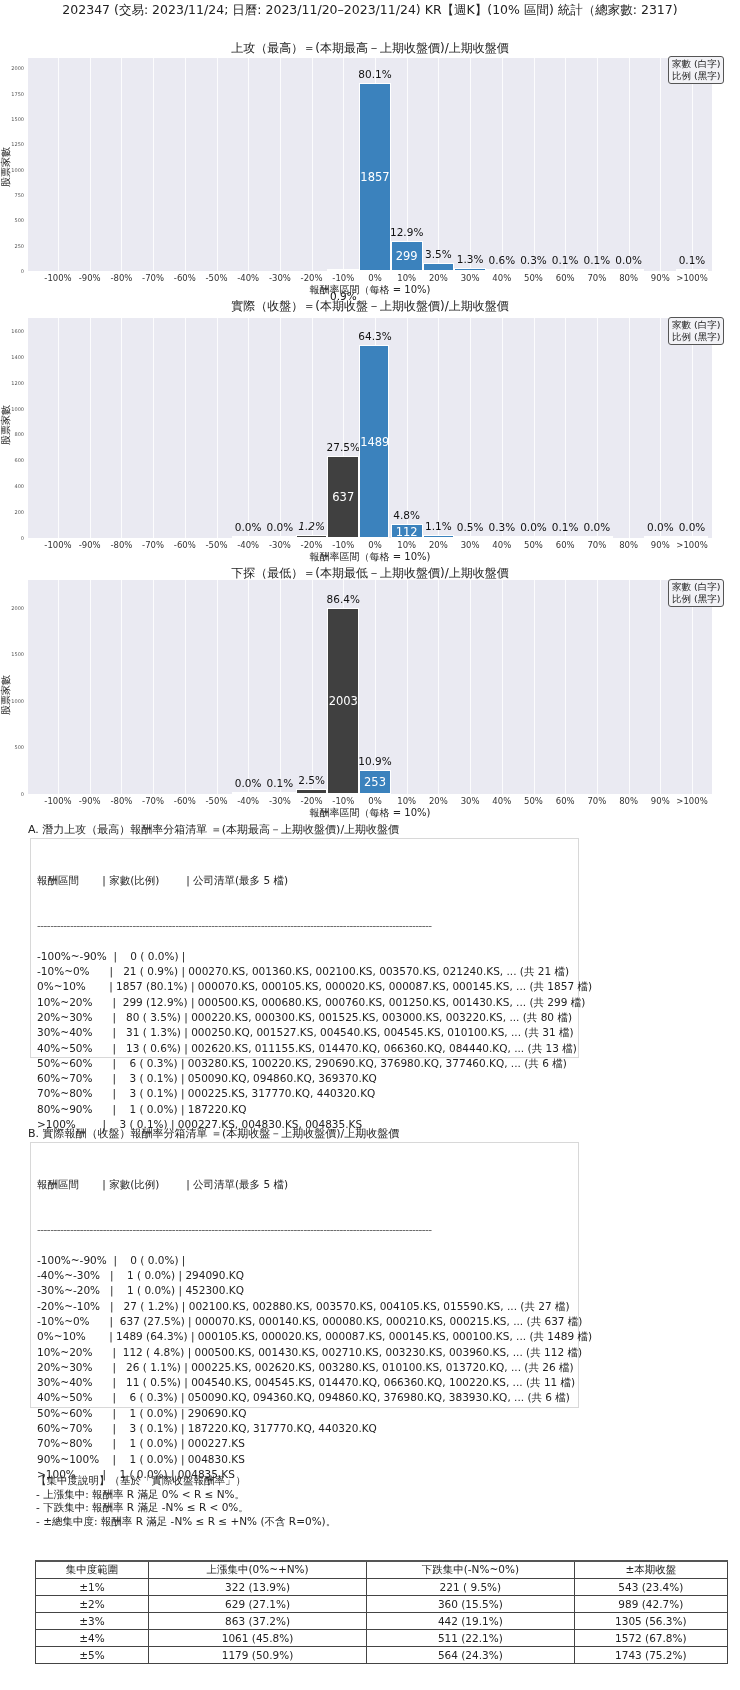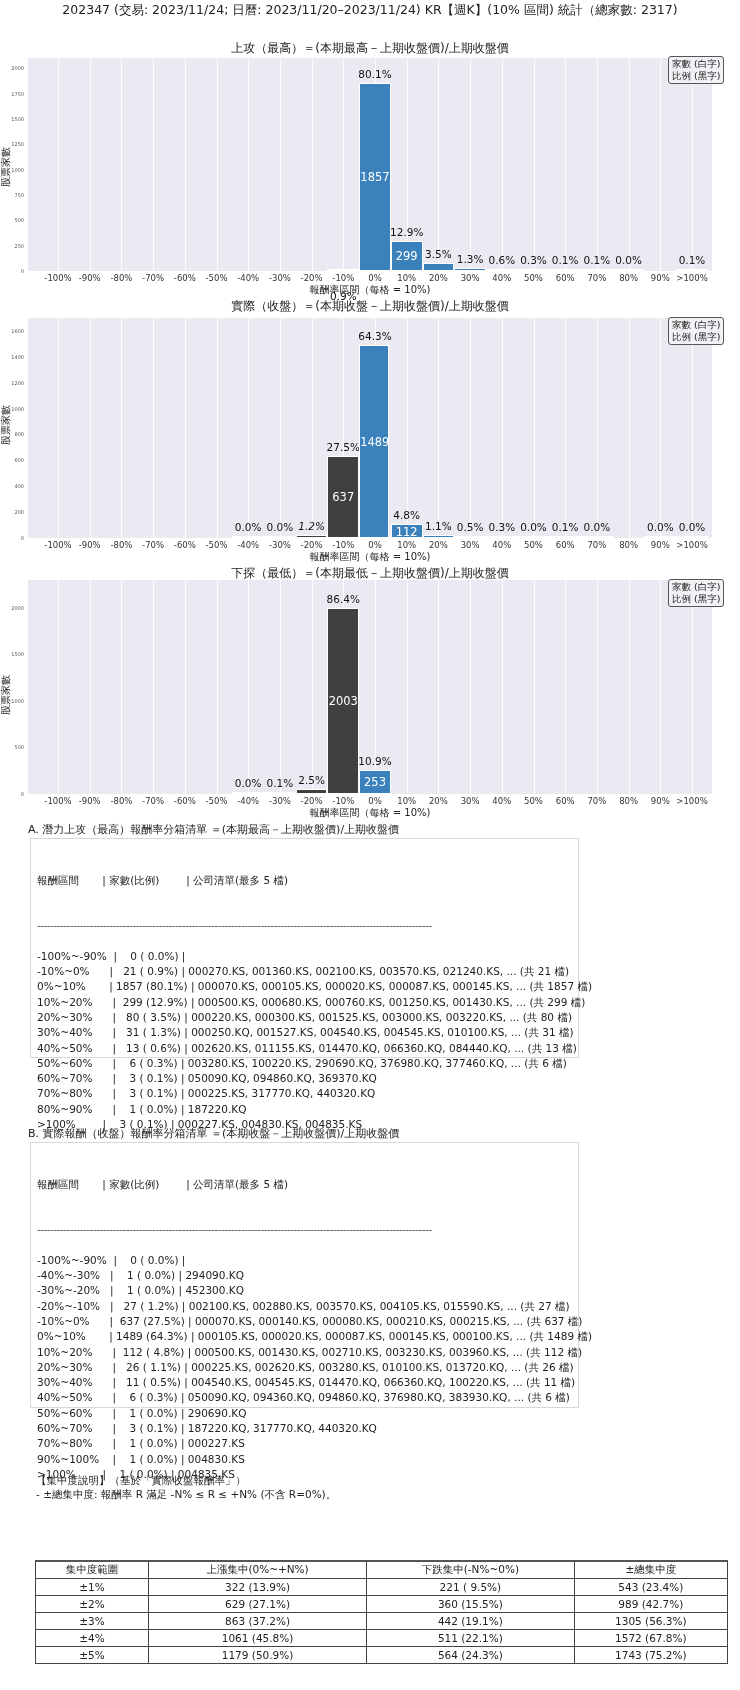--- a/index.html
+++ b/index.html
@@ -299,30 +299,32 @@
 <span class="list-row">-100%~-90%  |    0 ( 0.0%) |</span><span class="list-row">-10%~0%      |   21 ( 0.9%) | 000270.KS, 001360.KS, 002100.KS, 003570.KS, 021240.KS, ... (共 21 檔)</span><span class="list-row">0%~10%       | 1857 (80.1%) | 000070.KS, 000105.KS, 000020.KS, 000087.KS, 000145.KS, ... (共 1857 檔)</span><span class="list-row">10%~20%      |  299 (12.9%) | 000500.KS, 000680.KS, 000760.KS, 001250.KS, 001430.KS, ... (共 299 檔)</span><span class="list-row">20%~30%      |   80 ( 3.5%) | 000220.KS, 000300.KS, 001525.KS, 003000.KS, 003220.KS, ... (共 80 檔)</span><span class="list-row">30%~40%      |   31 ( 1.3%) | 000250.KQ, 001527.KS, 004540.KS, 004545.KS, 010100.KS, ... (共 31 檔)</span><span class="list-row">40%~50%      |   13 ( 0.6%) | 002620.KS, 011155.KS, 014470.KQ, 066360.KQ, 084440.KQ, ... (共 13 檔)</span><span class="list-row">50%~60%      |    6 ( 0.3%) | 003280.KS, 100220.KS, 290690.KQ, 376980.KQ, 377460.KQ, ... (共 6 檔)</span><span class="list-row">60%~70%      |    3 ( 0.1%) | 050090.KQ, 094860.KQ, 369370.KQ</span><span class="list-row">70%~80%      |    3 ( 0.1%) | 000225.KS, 317770.KQ, 440320.KQ</span><span class="list-row">80%~90%      |    1 ( 0.0%) | 187220.KQ</span><span class="list-row">&gt;100%        |    3 ( 0.1%) | 000227.KS, 004830.KS, 004835.KS</span></div>
 
 <div class="section-title" style="top:1126px;">B. 實際報酬（收盤）報酬率分箱清單 ＝(本期收盤－上期收盤價)/上期收盤價</div>
 <div class="list-box" id="listB" style="top:1142px;width:535px;height:258px;">
   <span class="list-row">報酬區間       | 家數(比例)        | 公司清單(最多 5 檔)</span>
   <span class="divider-line">------------------------------------------------------------------------------------------------------------------------</span>
 <span class="list-row">-100%~-90%  |    0 ( 0.0%) |</span><span class="list-row">-40%~-30%   |    1 ( 0.0%) | 294090.KQ</span><span class="list-row">-30%~-20%   |    1 ( 0.0%) | 452300.KQ</span><span class="list-row">-20%~-10%   |   27 ( 1.2%) | 002100.KS, 002880.KS, 003570.KS, 004105.KS, 015590.KS, ... (共 27 檔)</span><span class="list-row">-10%~0%      |  637 (27.5%) | 000070.KS, 000140.KS, 000080.KS, 000210.KS, 000215.KS, ... (共 637 檔)</span><span class="list-row">0%~10%       | 1489 (64.3%) | 000105.KS, 000020.KS, 000087.KS, 000145.KS, 000100.KS, ... (共 1489 檔)</span><span class="list-row">10%~20%      |  112 ( 4.8%) | 000500.KS, 001430.KS, 002710.KS, 003230.KS, 003960.KS, ... (共 112 檔)</span><span class="list-row">20%~30%      |   26 ( 1.1%) | 000225.KS, 002620.KS, 003280.KS, 010100.KS, 013720.KQ, ... (共 26 檔)</span><span class="list-row">30%~40%      |   11 ( 0.5%) | 004540.KS, 004545.KS, 014470.KQ, 066360.KQ, 100220.KS, ... (共 11 檔)</span><span class="list-row">40%~50%      |    6 ( 0.3%) | 050090.KQ, 094360.KQ, 094860.KQ, 376980.KQ, 383930.KQ, ... (共 6 檔)</span><span class="list-row">50%~60%      |    1 ( 0.0%) | 290690.KQ</span><span class="list-row">60%~70%      |    3 ( 0.1%) | 187220.KQ, 317770.KQ, 440320.KQ</span><span class="list-row">70%~80%      |    1 ( 0.0%) | 000227.KS</span><span class="list-row">90%~100%    |    1 ( 0.0%) | 004830.KS</span><span class="list-row">&gt;100%        |    1 ( 0.0%) | 004835.KS</span></div>
 
 <div class="conc-desc">
   <div>【集中度說明】（基於「實際收盤報酬率」）</div>
+  <div>- 上漲集中: 報酬率 R 滿足 0% &lt; R ≤ N%。</div>
+  <div>- 下跌集中: 報酬率 R 滿足 -N% ≤ R &lt; 0%。</div>
   <div>- ±總集中度: 報酬率 R 滿足 -N% ≤ R ≤ +N% (不含 R=0%)。</div>
 </div>
 
 <table class="conc-table">
   <thead>
     <tr>
       <th>集中度範圍</th>
       <th>上漲集中(0%~+N%)</th>
       <th>下跌集中(-N%~0%)</th>
-      <th>±總集中度</th>
+      <th>±本期收盤</th>
     </tr>
   </thead>
   <tbody id="concBody">
       <tr>
         <td>±1%</td>
         <td>322 (13.9%)</td>
         <td>221 ( 9.5%)</td>
         <td>543 (23.4%)</td>
       </tr>
       <tr>

